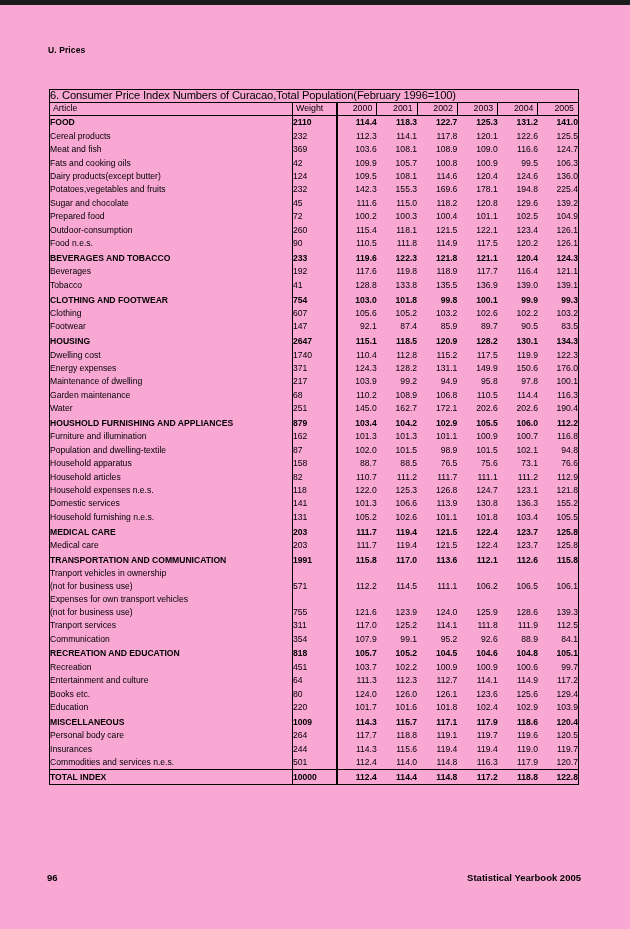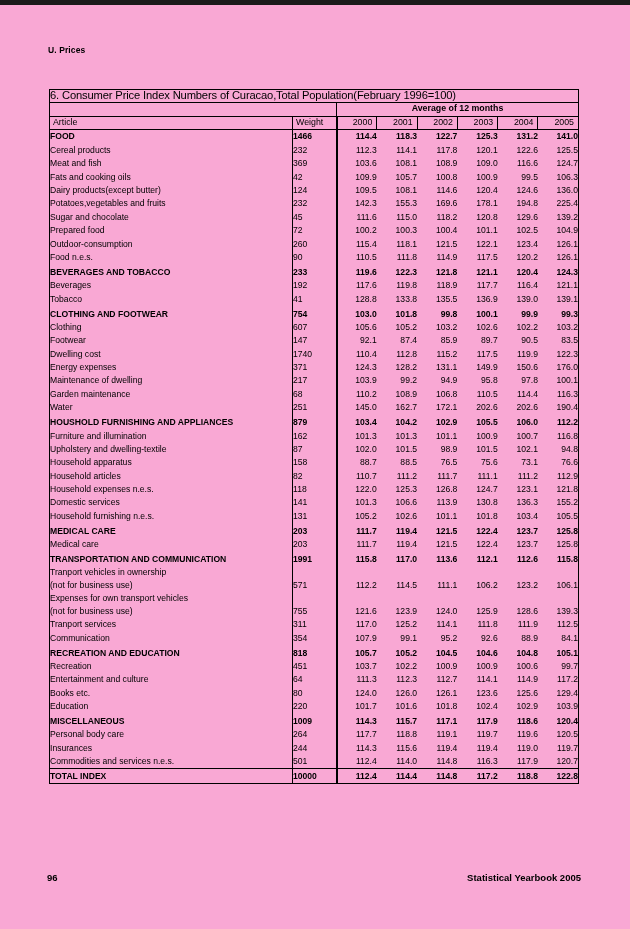--- a/index.html
+++ b/index.html
@@ -166,38 +166,33 @@
         <col style="width:40.3px">
         <col style="width:40.3px">
         <col style="width:40.3px">
         <col style="width:40.3px">
         <col style="width:40.5px">
       </colgroup>
       <tbody id="table-body">
         <tr class="title-row">
           <td colspan="8" class="left-edge right-edge" style="border-top:1.4px solid #000;">6. Consumer Price Index Numbers of Curacao,Total Population(February 1996=100)</td>
         </tr>
-        <tr class="span-row">
-          <td class="blank-left left-edge"></td>
-          <td></td>
-          <td class="avg right-edge" colspan="6">Average of 12 months</td>
-        </tr>
         <tr class="colhead-row">
           <td class="article left-edge">Article</td>
           <td class="weight">Weight</td>
           <td class="yr first">2000</td>
           <td class="yr">2001</td>
           <td class="yr">2002</td>
           <td class="yr">2003</td>
           <td class="yr">2004</td>
           <td class="yr right-edge">2005</td>
         </tr>
       <tr class="data grp">
             <td class="c-article left-edge">FOOD</td>
-            <td class="c-weight">1466</td>
+            <td class="c-weight">2110</td>
             <td class="c-val first">114.4</td>
             <td class="c-val">118.3</td>
             <td class="c-val">122.7</td>
             <td class="c-val">125.3</td>
             <td class="c-val">131.2</td>
             <td class="c-val right-edge">141.0</td>
           </tr>
           <tr class="data">
             <td class="c-article left-edge">Cereal products</td>
             <td class="c-weight">232</td>
@@ -341,20 +336,30 @@
           <tr class="data">
             <td class="c-article left-edge">Footwear</td>
             <td class="c-weight">147</td>
             <td class="c-val first">92.1</td>
             <td class="c-val">87.4</td>
             <td class="c-val">85.9</td>
             <td class="c-val">89.7</td>
             <td class="c-val">90.5</td>
             <td class="c-val right-edge">83.5</td>
           </tr>
+          <tr class="data grp spaced">
+            <td class="c-article left-edge">HOUSING</td>
+            <td class="c-weight">2647</td>
+            <td class="c-val first">115.1</td>
+            <td class="c-val">118.5</td>
+            <td class="c-val">120.9</td>
+            <td class="c-val">128.2</td>
+            <td class="c-val">130.1</td>
+            <td class="c-val right-edge">134.3</td>
+          </tr>
           <tr class="data">
             <td class="c-article left-edge">Dwelling cost</td>
             <td class="c-weight">1740</td>
             <td class="c-val first">110.4</td>
             <td class="c-val">112.8</td>
             <td class="c-val">115.2</td>
             <td class="c-val">117.5</td>
             <td class="c-val">119.9</td>
             <td class="c-val right-edge">122.3</td>
           </tr>
@@ -412,21 +417,21 @@
             <td class="c-article left-edge">Furniture and illumination</td>
             <td class="c-weight">162</td>
             <td class="c-val first">101.3</td>
             <td class="c-val">101.3</td>
             <td class="c-val">101.1</td>
             <td class="c-val">100.9</td>
             <td class="c-val">100.7</td>
             <td class="c-val right-edge">116.8</td>
           </tr>
           <tr class="data">
-            <td class="c-article left-edge">Upholstery and dwelling-textile</td>
+            <td class="c-article left-edge">Population and dwelling-textile</td>
             <td class="c-weight">87</td>
             <td class="c-val first">102.0</td>
             <td class="c-val">101.5</td>
             <td class="c-val">98.9</td>
             <td class="c-val">101.5</td>
             <td class="c-val">102.1</td>
             <td class="c-val right-edge">94.8</td>
           </tr>
           <tr class="data">
             <td class="c-article left-edge">Household apparatus</td>
@@ -518,21 +523,21 @@
             <td class="c-val"></td>
             <td class="c-val right-edge"></td>
           </tr>
           <tr class="data">
             <td class="c-article left-edge">(not for business use)</td>
             <td class="c-weight">571</td>
             <td class="c-val first">112.2</td>
             <td class="c-val">114.5</td>
             <td class="c-val">111.1</td>
             <td class="c-val">106.2</td>
-            <td class="c-val">123.2</td>
+            <td class="c-val">106.5</td>
             <td class="c-val right-edge">106.1</td>
           </tr>
           <tr class="data wrap-top">
             <td class="c-article left-edge">Expenses for own transport vehicles</td>
             <td class="c-weight"></td>
             <td class="c-val first"></td>
             <td class="c-val"></td>
             <td class="c-val"></td>
             <td class="c-val"></td>
             <td class="c-val"></td>

